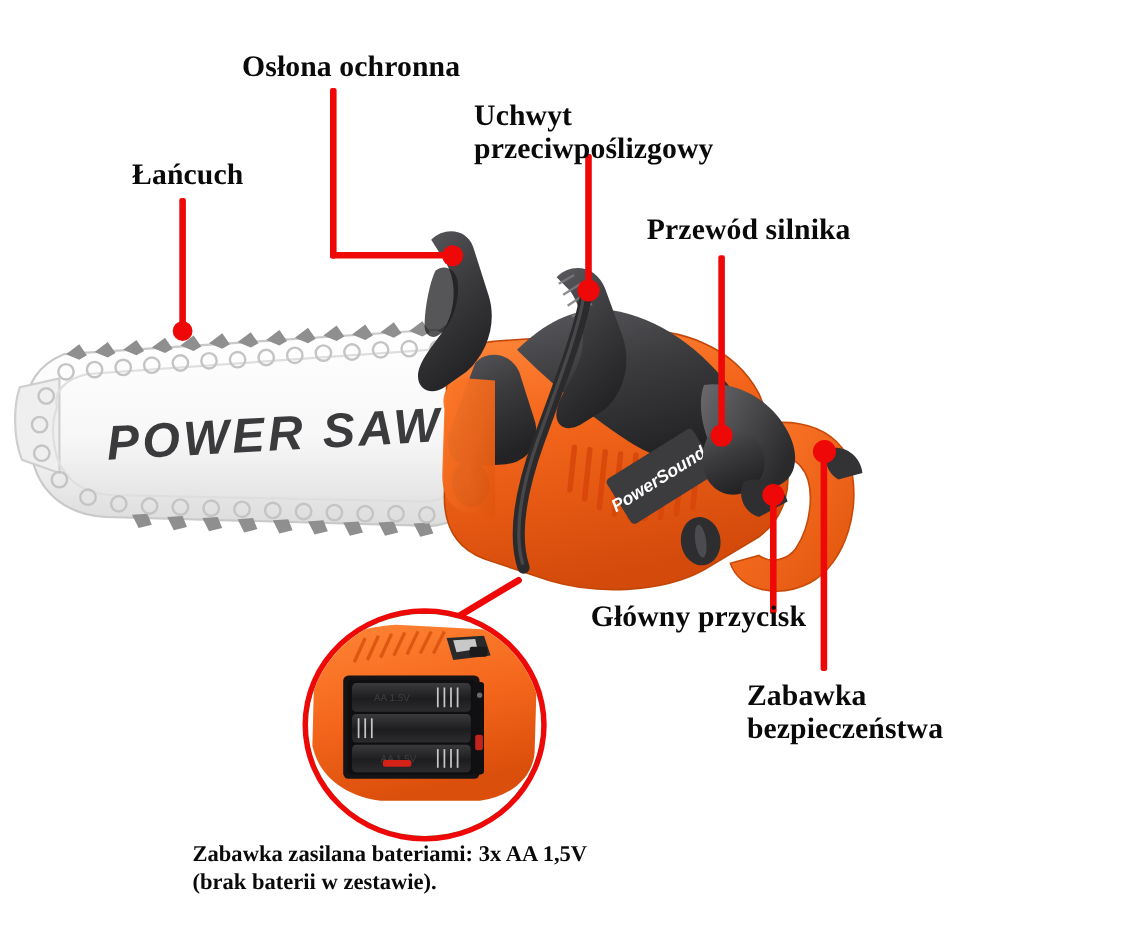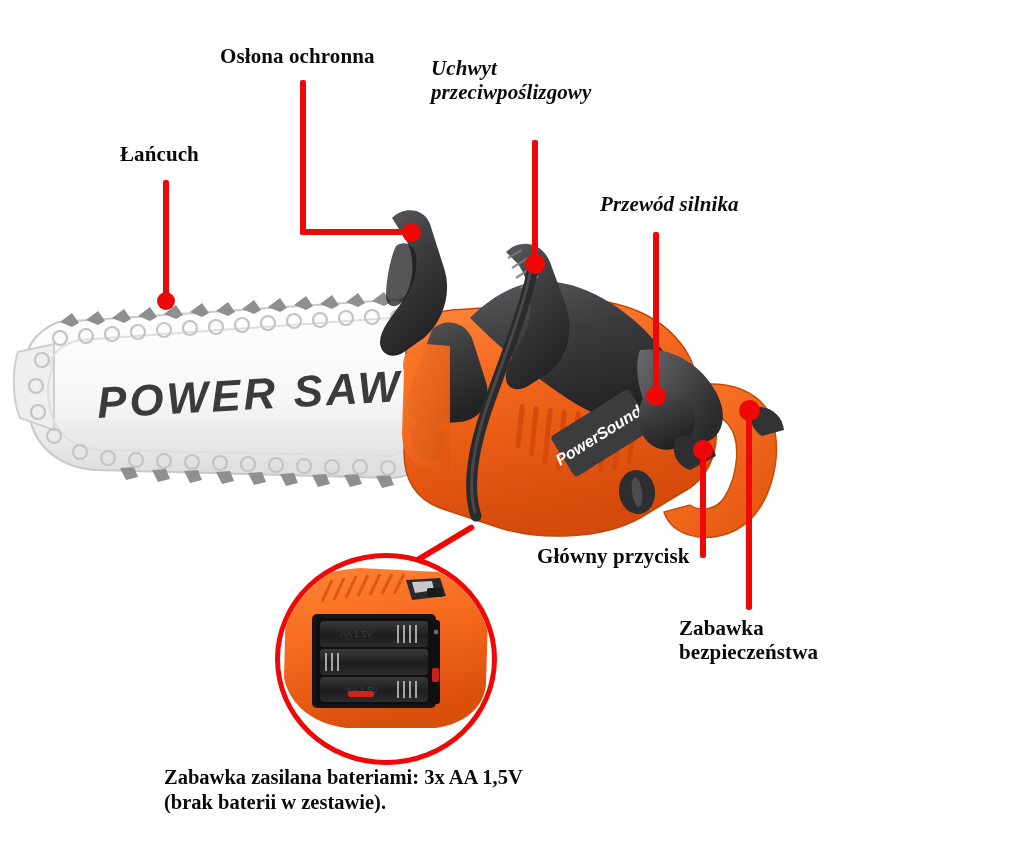--- a/index.html
+++ b/index.html
@@ -11,21 +11,21 @@
     overflow:hidden;
     position:relative;
   }
   #stage{position:absolute;left:0;top:0;width:1030px;height:849px;}
 
   
   .label{
     position:absolute;
     font-weight:bold;
     color:#0a0a0a;
-    font-size:21px;
+    font-size:27px;
     line-height:1.12;
     white-space:pre-line;
     letter-spacing:.1px;
   }
   .footnote{
     position:absolute;
     font-weight:bold;
     color:#0a0a0a;
     font-size:20.5px;
     line-height:1.22;
@@ -39,21 +39,21 @@
   .dot{position:absolute;background:#ef0808;border-radius:50%;}
   .diag{position:absolute;transform-origin:0 50%;height:6px;background:#ef0808;border-radius:3px;}
 
   
   .inset-circle{
     position:absolute;
     border:5px solid #ef0808;
     border-radius:50%;
     box-sizing:border-box;
     overflow:hidden;
-    background:#c2410c;
+    background:#15803d;
   }
   .inset-clip{position:absolute;left:0;top:0;width:100%;height:100%;overflow:hidden;}
 
   
   .art{position:absolute;left:0;top:0;width:1030px;height:849px;pointer-events:none;}
   .art svg{display:block;}
 </style>
 </head>
 <body>
 
@@ -348,27 +348,27 @@
         <rect x="152" y="110" width="7" height="14" rx="2" fill="#c4231b"></rect>
         <circle cx="156" cy="74" r="2.4" fill="#6a6a6c"></circle>
       </svg>
     </div>
   </div>
 
   <div class="label" style="left:120px;top:143px;">Łańcuch</div>
 
   <div class="label" style="left:220px;top:45px;">Osłona ochronna</div>
 
-  <div class="label" style="left:431px;top:57px;font-style:italic;">Uchwyt
+  <div class="label" style="left:431px;top:90px;">Uchwyt
 przeciwpoślizgowy</div>
 
-  <div class="label" style="left:600px;top:193px;font-style:italic;">Przewód silnika</div>
+  <div class="label" style="left:588px;top:193px;">Przewód silnika</div>
 
   <div class="label" style="left:537px;top:545px;">Główny przycisk</div>
 
   <div class="label" style="left:679px;top:617px;">Zabawka
 bezpieczeństwa</div>
 
 
-  <div class="footnote" style="left:164px;top:765px;">Zabawka zasilana bateriami: 3x AA 1,5V
+  <div class="footnote" style="left:175px;top:765px;">Zabawka zasilana bateriami: 3x AA 1,5V
 (brak baterii w zestawie).</div>
 
 </div>
 
 </body></html>

